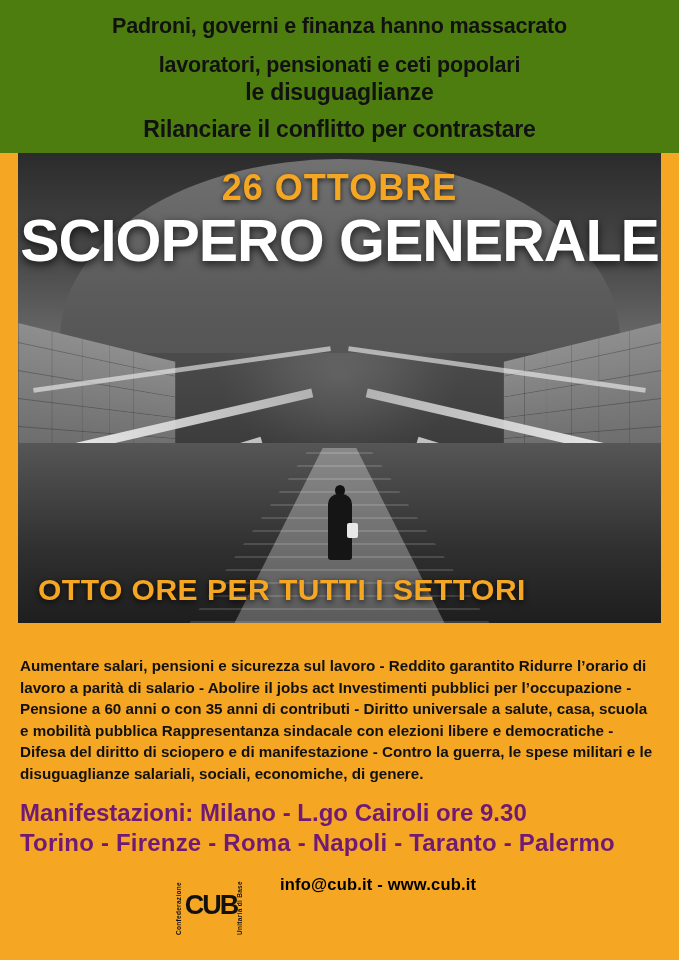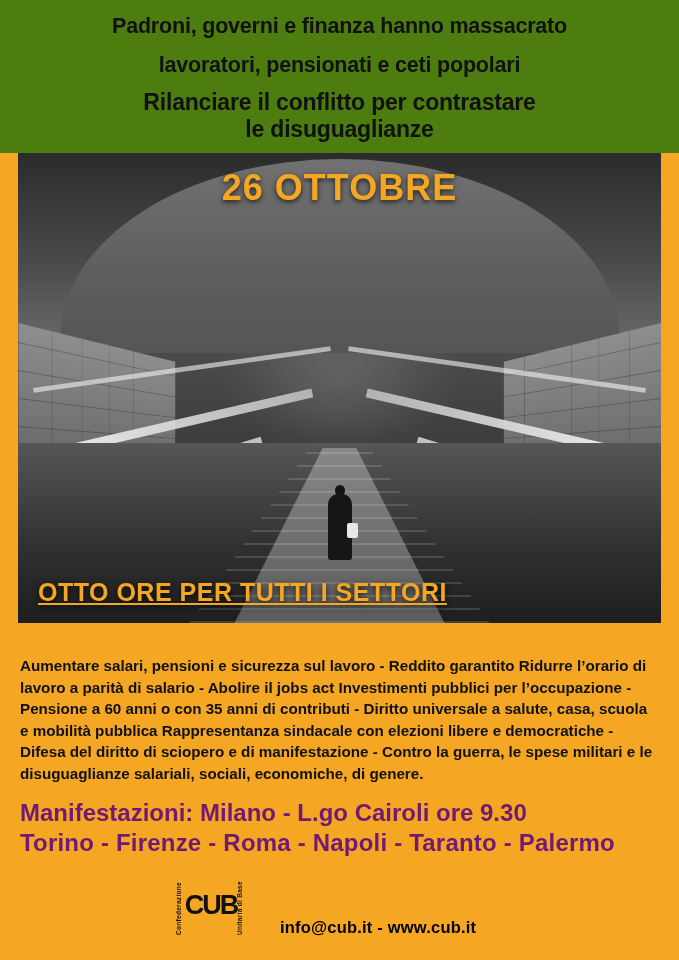--- a/index.html
+++ b/index.html
@@ -170,25 +170,24 @@
     margin-top: 2px;
     text-shadow: 0 3px 9px rgba(0,0,0,.75);
   }
 
   .eight-hours {
     position: absolute;
     left: 20px;
     bottom: 16px;
     color: #f5a623;
     font-weight: bold;
-    font-size: 25px;
+    font-size: 30px;
     letter-spacing: 0.5px;
     z-index: 6;
     text-shadow: 0 2px 6px rgba(0,0,0,.8);
-    text-decoration: underline;
   }
 
   
   .demands {
     padding: 32px 20px 0 20px;
     color: #111111;
     font-size: 15.2px;
     font-weight: bold;
     line-height: 1.42;
   }
@@ -200,21 +199,21 @@
     color: #701a75;
     font-weight: bold;
     font-size: 24px;
     line-height: 1.22;
   }
   .manif .line2 { letter-spacing: 0.2px; }
 
   
   .footer {
     display: flex;
-    align-items: flex-end;
+    align-items: flex-start;
     padding: 18px 20px 14px 176px;
     gap: 18px;
   }
   .logo {
     position: relative;
     width: 86px;
     height: 62px;
     display: flex;
     align-items: center;
   }
@@ -246,22 +245,22 @@
   }
 </style>
 </head>
 <body>
 
 <div class="poster">
 
   <div class="header">
     <div class="header-line l1">Padroni, governi e finanza hanno massacrato</div>
     <div class="header-line l2">lavoratori, pensionati e ceti popolari</div>
+    <div class="header-line l4">le disuguaglianze</div>
     <div class="header-line l3">Rilanciare il conflitto per contrastare</div>
-    <div class="header-line l4">le disuguaglianze</div>
   </div>
 
   <div class="photo">
     <div class="tunnel-bg"></div>
     <div class="ceiling">
       <div class="ceiling-arc"></div>
     </div>
     <div class="wall left"></div>
     <div class="wall right"></div>
     <div class="strip s5"></div>
@@ -275,20 +274,21 @@
     <div class="walkway-lines"></div>
 
     <div class="figure">
       <div class="head"></div>
       <div class="body"></div>
       <div class="bag"></div>
     </div>
 
     <div class="photo-title-wrap">
       <div class="date-line">26 OTTOBRE</div>
+      <div class="strike-line">SCIOPERO GENERALE</div>
     </div>
 
     <div class="eight-hours">OTTO ORE PER TUTTI I SETTORI</div>
   </div>
 
   <div class="demands">
     <p>Aumentare salari, pensioni e sicurezza sul lavoro - Reddito garantito Ridurre l’orario di lavoro a parità di salario - Abolire il jobs act Investimenti pubblici per l’occupazione - Pensione a 60 anni o con 35 anni di contributi - Diritto universale a salute, casa, scuola e mobilità pubblica Rappresentanza sindacale con elezioni libere e democratiche - Difesa del diritto di sciopero e di manifestazione - Contro la guerra, le spese militari e le disuguaglianze salariali, sociali, economiche, di genere.</p>
   </div>
 
   <div class="manif">

